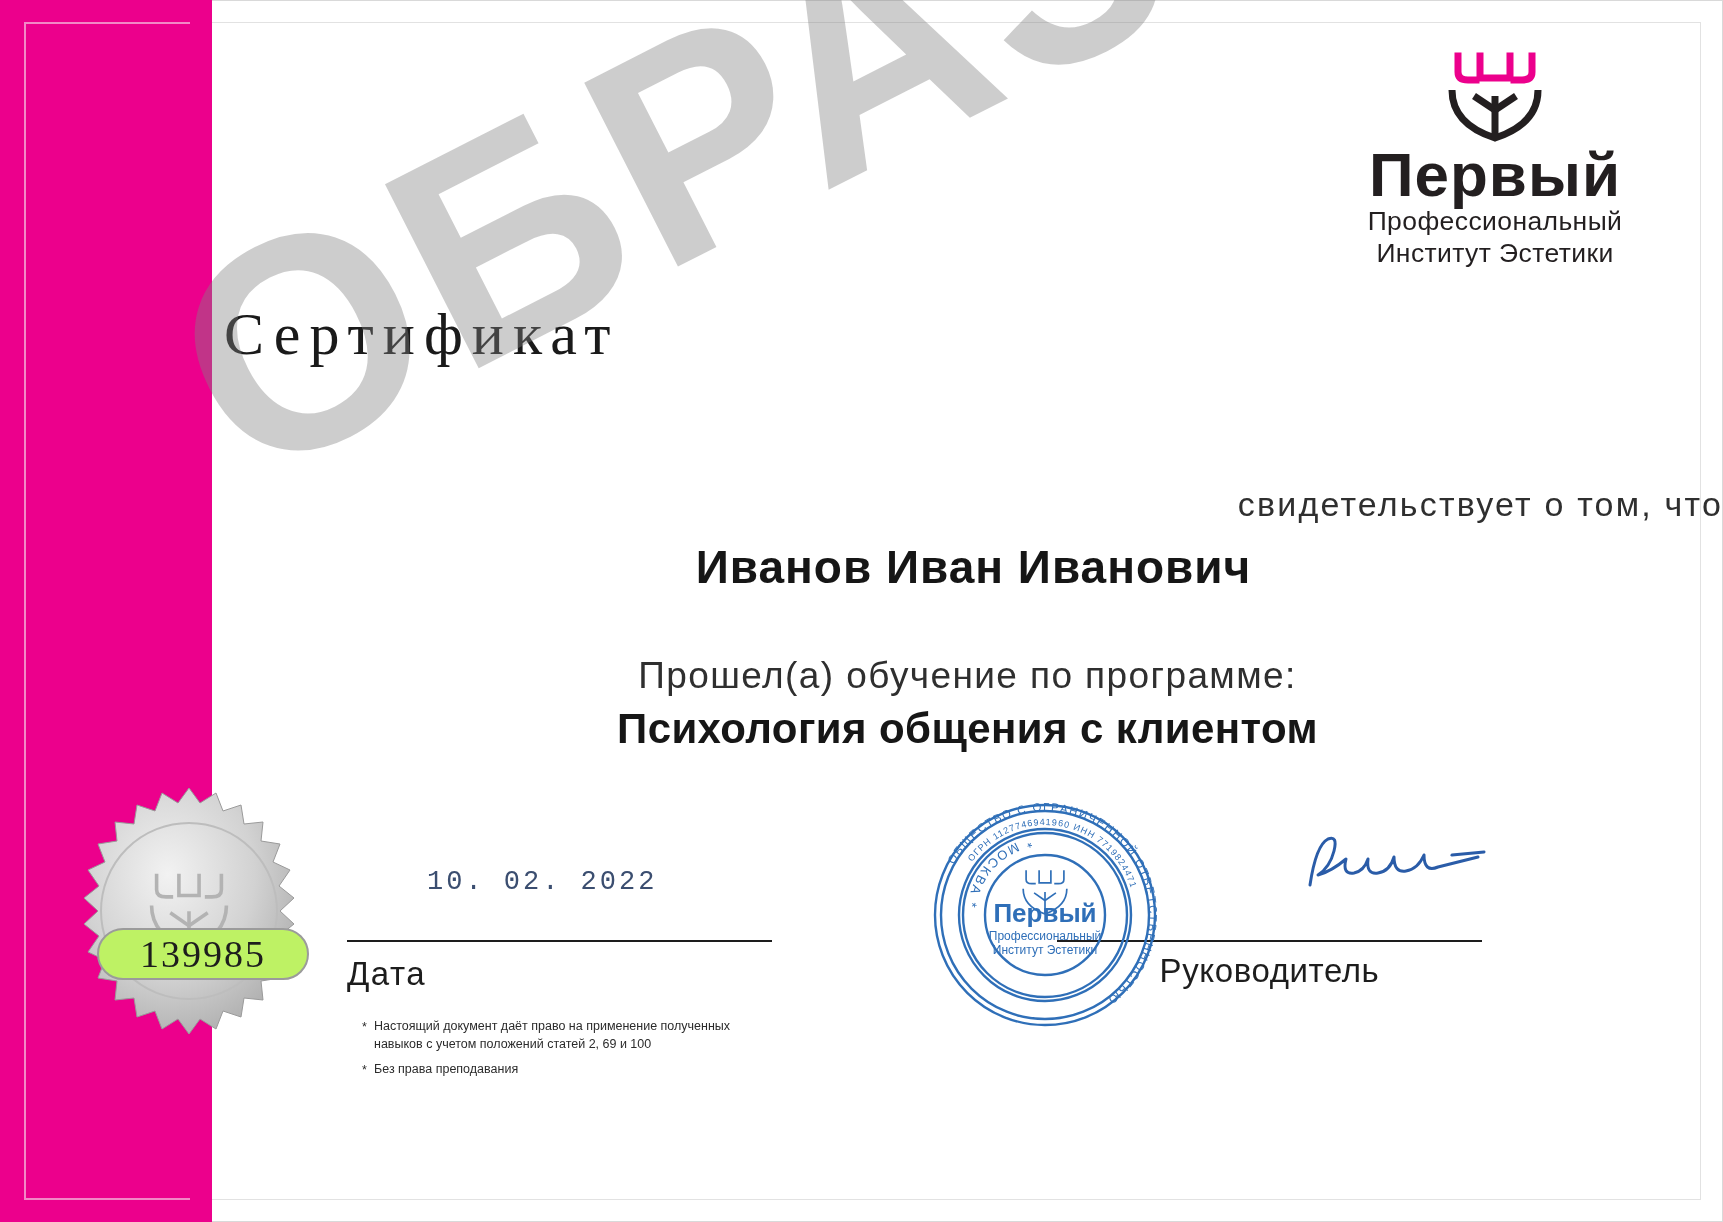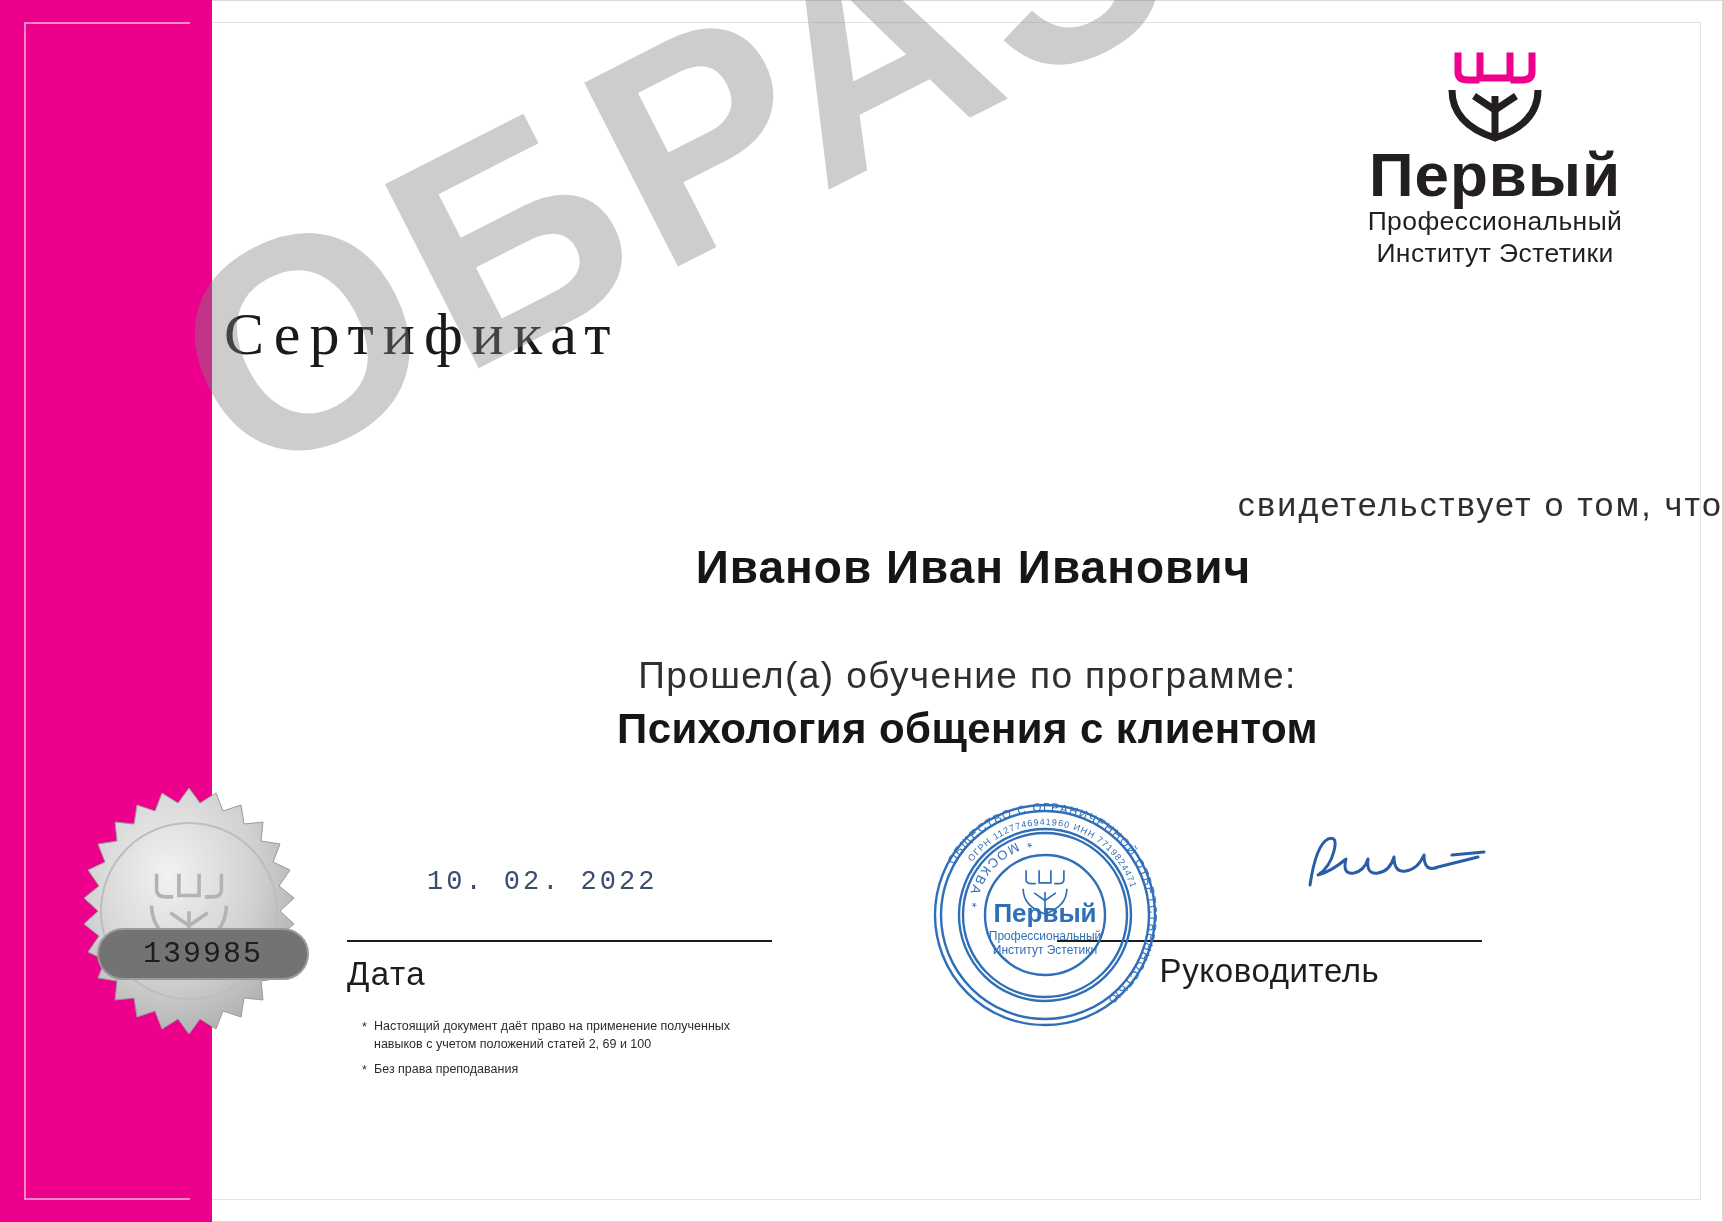--- a/index.html
+++ b/index.html
@@ -241,27 +241,27 @@
     height: 250px;
   }
   .seal-number {
     position: absolute;
     left: 97px;
     top: 928px;
     width: 212px;
     height: 52px;
     border: 2px solid #9b9b9b;
     border-radius: 26px;
-    background: #737373;
+    background: #bef264;
     box-sizing: border-box;
     display: flex;
     align-items: center;
     justify-content: center;
-    font-family: Liberation Mono, monospace;
-    font-size: 30px;
+    font-family: Liberation Serif, serif;
+    font-size: 38px;
     letter-spacing: 2px;
     color: #1d1d1d;
   }
 
   
   .stamp {
     position: absolute;
     left: 920px;
     top: 790px;
     width: 250px;

